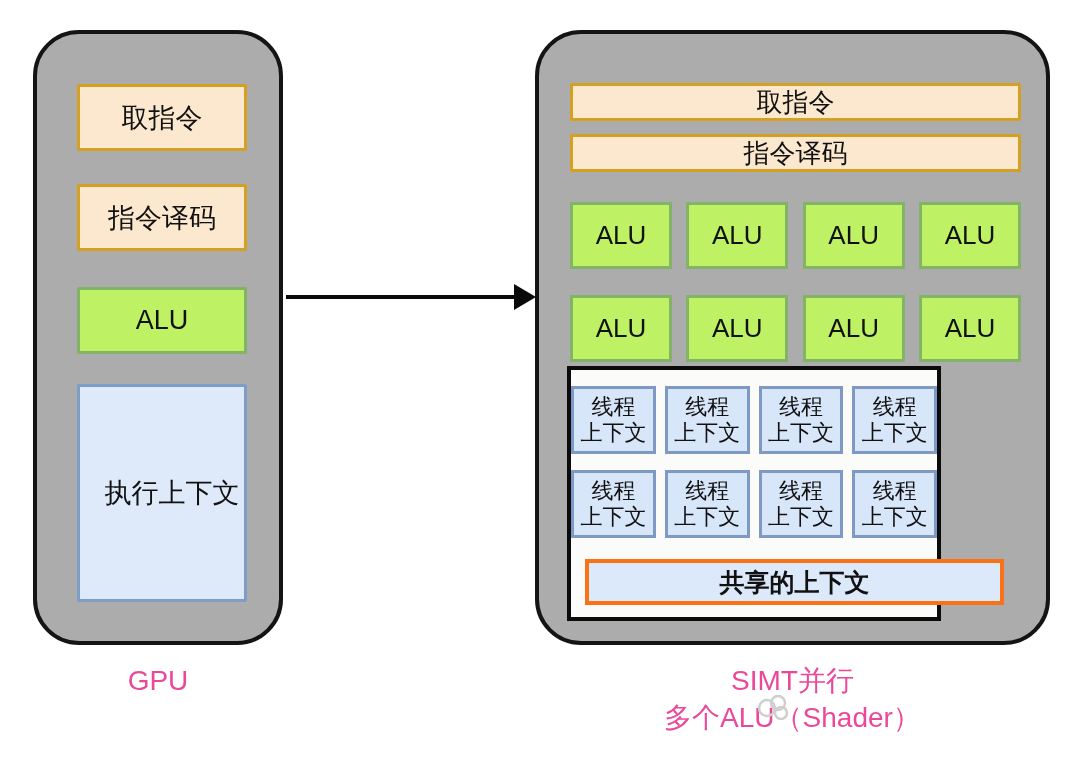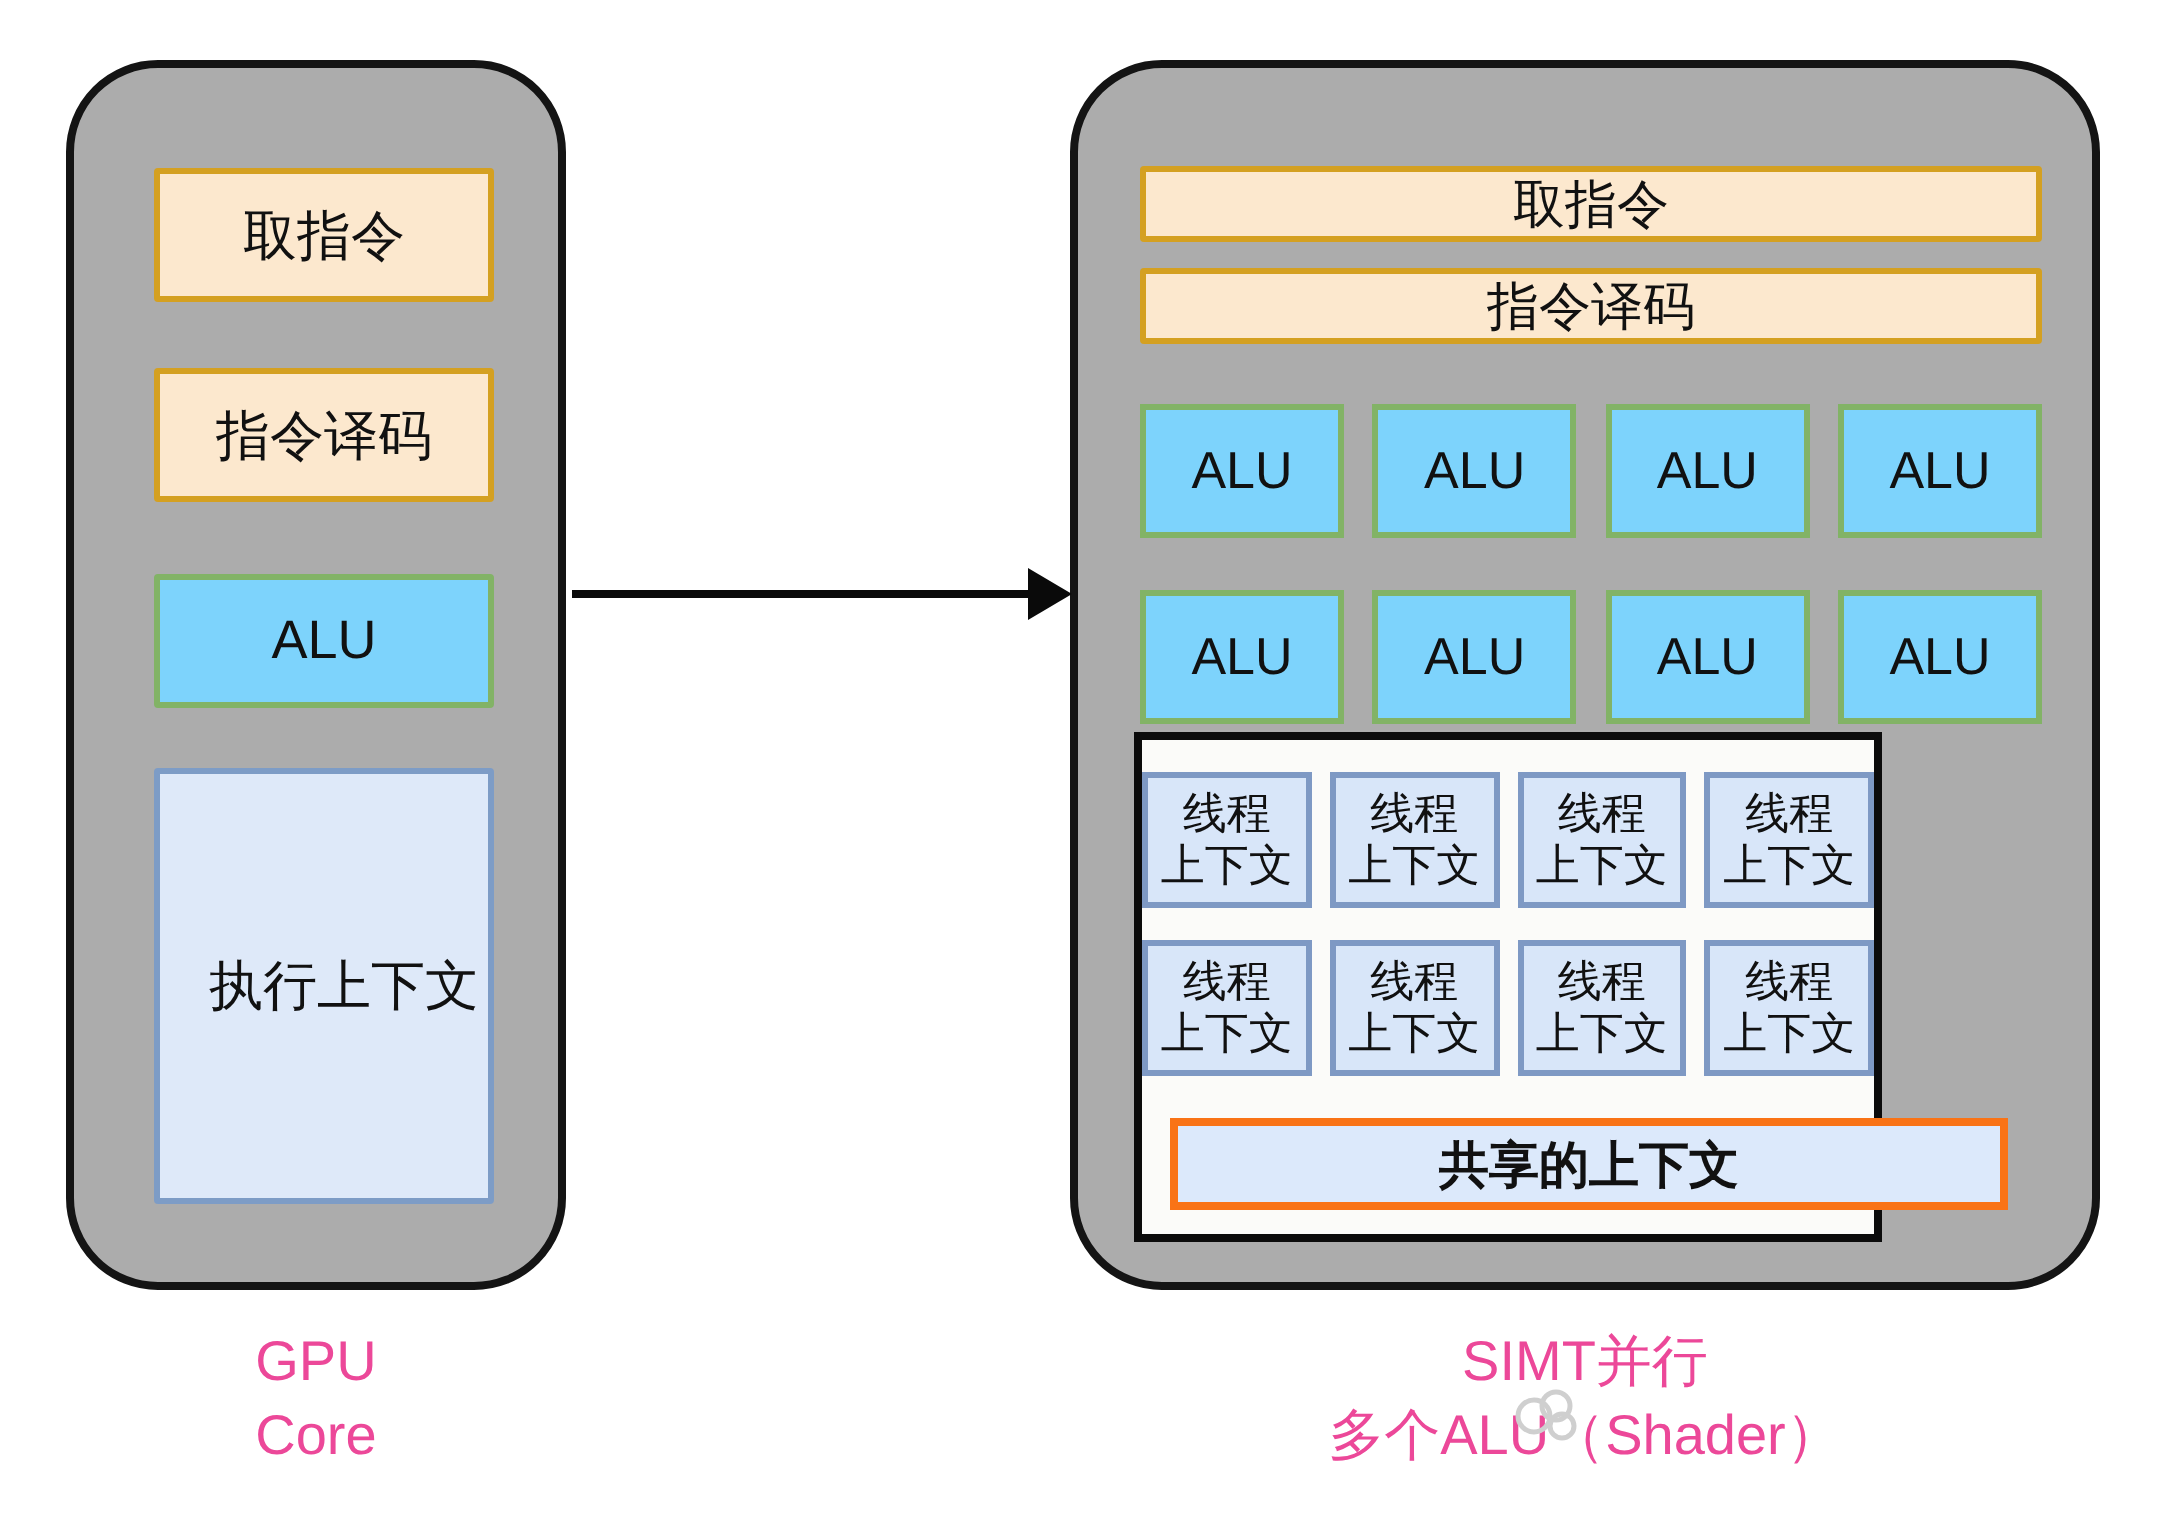--- a/index.html
+++ b/index.html
@@ -24,21 +24,21 @@
     position: absolute;
     display: flex;
     align-items: center;
     justify-content: center;
     text-align: center;
     font-size: 27px;
     color: #111;
     border-radius: 2px;
   }
   .orange { background: #FCE8CE; border: 3px solid #D4A021; }
-  .green  { background: #7dd3fc; border: 3px solid #82B366; }
+  .green  { background: #bef264; border: 3px solid #82B366; }
   .blue   { background: #DEE9F9; border: 3px solid #7D9CC6; }
 
   
   .lp-box { left: 40px; width: 170px; }
   #lp-fetch  { top: 50px;  height: 67px; }
   #lp-decode { top: 150px; height: 67px; }
   #lp-alu    { top: 253px; height: 67px; }
   #lp-exec   { top: 350px; height: 218px; border-width: 3px; padding-left: 20px; }
 
   
@@ -213,21 +213,20 @@
       </div>
     </div>
     <div id="shared-bar">
       <span>共享的上下文</span>
     </div>
   </div>
 </div>
 
 <div class="caption" id="left-caption">
   <div>GPU</div>
-  <div>Core</div>
 </div>
 <div class="caption" id="right-caption">
   <div>SIMT并行</div>
   <div>多个ALU（Shader）</div>
 </div>
 
 <div id="watermark">
   <svg width="42" height="42" viewBox="0 0 42 42">
     <g fill="none" stroke="#CFCFCF" stroke-width="2.5">
       <circle cx="15" cy="22" r="8"></circle>

